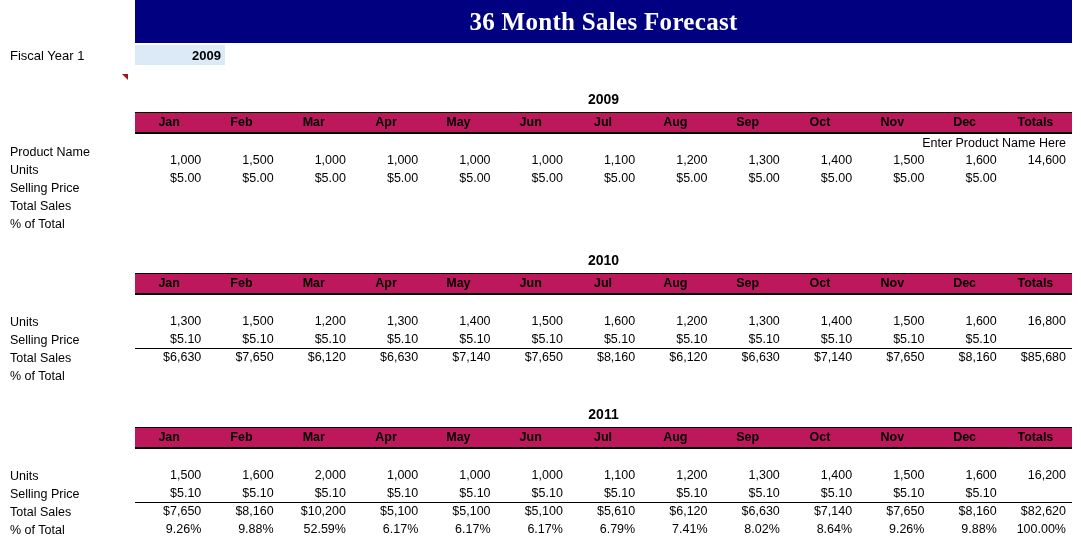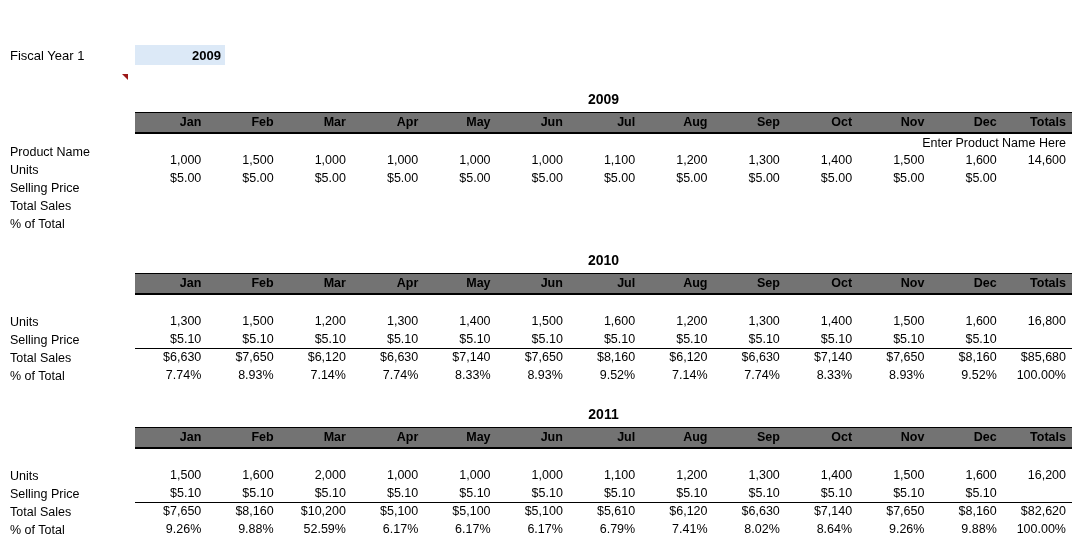--- a/index.html
+++ b/index.html
@@ -104,24 +104,23 @@
     top: 22px;
     width: 937px;
     border-collapse: collapse;
     table-layout: fixed;
     font-size: 12.5px;
   }
   table.fc col.c-mon { width: 70px; }
   table.fc col.c-tot { width: 67px; }
 
   table.fc thead th {
-    background: #737373;
+    background: #be185d;
     font-size: 12.5px;
     font-weight: bold;
-    text-align: right;
     padding: 2px 6px 3px 2px;
     border-top: 1px solid #000000;
     border-bottom: 2px solid #000000;
     height: 17px;
     box-sizing: border-box;
   }
 
   table.fc tbody td {
     text-align: right;
     padding: 1px 6px 1px 2px;
@@ -150,20 +149,23 @@
   }
   .rl-2009 { top: 143px; }
   .rl-2010 { top: 313px; }
   .rl-2011 { top: 467px; }
 </style>
 </head>
 <body>
 
 <div class="sheet">
 
+  <div class="title-bar">
+    <span class="title-text">36 Month Sales Forecast</span>
+  </div>
 
   <div class="fy-label">Fiscal Year 1</div>
   <div class="fy-cell">
     <span class="fy-value">2009</span>
   </div>
 
   <div class="comment-marker cm-1"></div>
   <div class="comment-marker cm-2"></div>
 
   <div class="row-labels rl-2009">
@@ -338,35 +340,20 @@
             <td>$7,140</td>
             <td>$7,650</td>
             <td>$8,160</td>
             <td>$6,120</td>
             <td>$6,630</td>
             <td>$7,140</td>
             <td>$7,650</td>
             <td>$8,160</td>
             <td>$85,680</td>
           </tr>
-          <tr class="">
-            <td>7.74%</td>
-            <td>8.93%</td>
-            <td>7.14%</td>
-            <td>7.74%</td>
-            <td>8.33%</td>
-            <td>8.93%</td>
-            <td>9.52%</td>
-            <td>7.14%</td>
-            <td>7.74%</td>
-            <td>8.33%</td>
-            <td>8.93%</td>
-            <td>9.52%</td>
-            <td>100.00%</td>
-          </tr>
         </tbody>
       </table>
   </div>
 
   <div class="year-block yb-2011">
     <div class="year-label">2011</div>
     <table class="fc">
         <colgroup>
           <col class="c-mon">
           <col class="c-mon">

